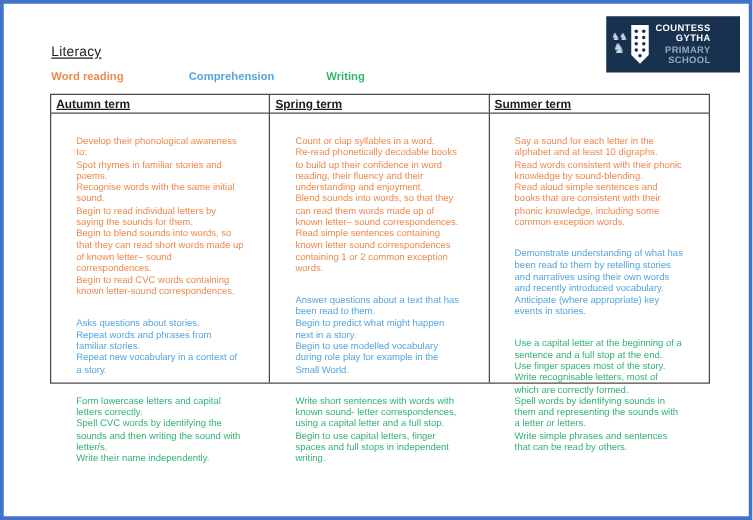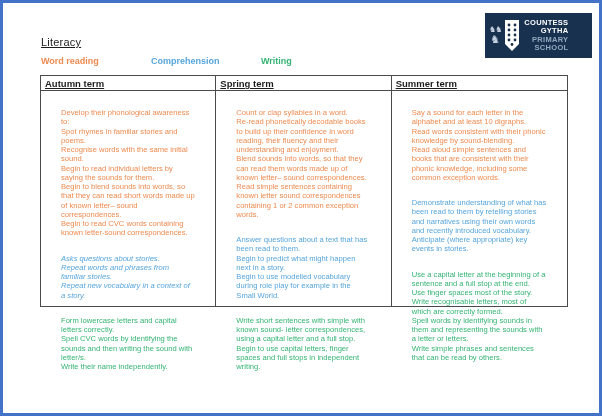--- a/index.html
+++ b/index.html
@@ -62,21 +62,21 @@
         <div class="term-header">Autumn term</div>
         <div class="term-body">
           <div class="strand-section" style="color: rgb(237, 138, 79);">
             <span class="curriculum-line">Develop their phonological awareness to:</span>
             <span class="curriculum-line">Spot rhymes in familiar stories and poems.</span>
             <span class="curriculum-line">Recognise words with the same initial sound.</span>
             <span class="curriculum-line">Begin to read individual letters by saying the sounds for them.</span>
             <span class="curriculum-line">Begin to blend sounds into words, so that they can read short words made up of known letter– sound correspondences.</span>
             <span class="curriculum-line">Begin to read CVC words containing known letter-sound correspondences.</span>
           </div>
-          <div class="strand-section" style="color: rgb(86, 165, 220); font-style: italic;">
+          <div class="strand-section" style="color: rgb(86, 165, 220);">
             <span class="curriculum-line">Asks questions about stories.</span>
             <span class="curriculum-line">Repeat words and phrases from familiar stories.</span>
             <span class="curriculum-line">Repeat new vocabulary in a context of a story.</span>
           </div>
           <div class="strand-section" style="color: rgb(52, 180, 115);">
             <span class="curriculum-line">Form lowercase letters and capital letters correctly.</span>
             <span class="curriculum-line">Spell CVC words by identifying the sounds and then writing the sound with letter/s.</span>
             <span class="curriculum-line">Write their name independently.</span>
           </div>
         </div>
@@ -89,21 +89,21 @@
             <span class="curriculum-line">Re-read phonetically decodable books to build up their confidence in word reading, their fluency and their understanding and enjoyment.</span>
             <span class="curriculum-line">Blend sounds into words, so that they can read them words made up of known letter– sound correspondences.</span>
             <span class="curriculum-line">Read simple sentences containing known letter sound correspondences containing 1 or 2 common exception words.</span>
           </div>
           <div class="strand-section" style="color: rgb(86, 165, 220);">
             <span class="curriculum-line">Answer questions about a text that has been read to them.</span>
             <span class="curriculum-line">Begin to predict what might happen next in a story.</span>
             <span class="curriculum-line">Begin to use modelled vocabulary during role play for example in the Small World.</span>
           </div>
           <div class="strand-section" style="color: rgb(52, 180, 115);">
-            <span class="curriculum-line">Write short sentences with simple with known sound- letter correspondences, using a capital letter and a full stop.</span>
+            <span class="curriculum-line">Write short sentences with words with known sound- letter correspondences, using a capital letter and a full stop.</span>
             <span class="curriculum-line">Begin to use capital letters, finger spaces and full stops in independent writing.</span>
           </div>
         </div>
       </div>
       <div class="term-column">
         <div class="term-header">Summer term</div>
         <div class="term-body">
           <div class="strand-section" style="color: rgb(237, 138, 79);">
             <span class="curriculum-line">Say a sound for each letter in the alphabet and at least 10 digraphs.</span>
             <span class="curriculum-line">Read words consistent with their phonic knowledge by sound-blending.</span>

